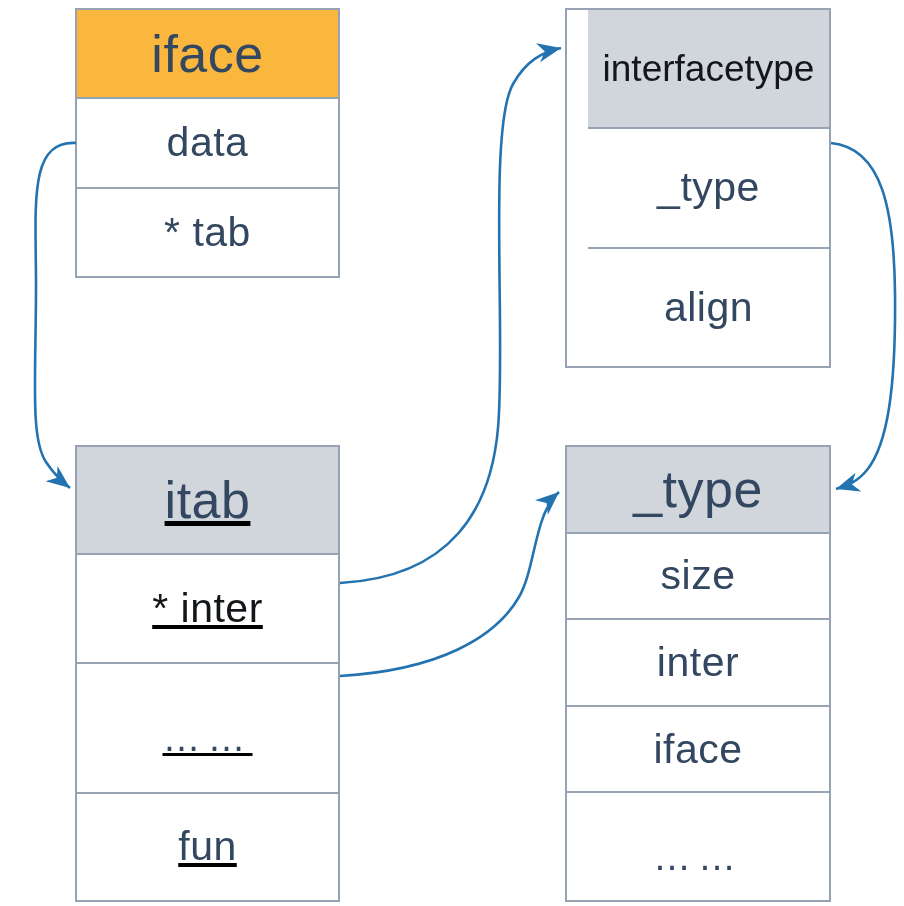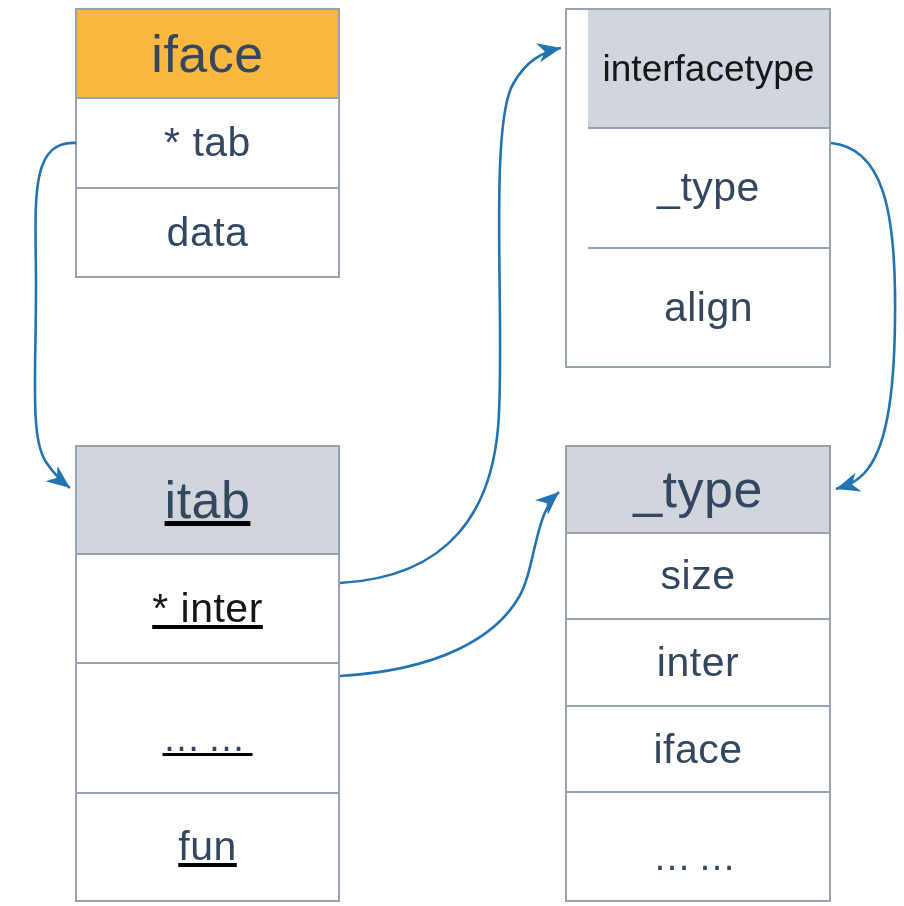--- a/index.html
+++ b/index.html
@@ -63,22 +63,22 @@
 </style>
 </head>
 <body>
 
 <div class="canvas">
 
   <div class="struct-table" id="tbl-iface">
     <div class="struct-row struct-header header-orange">
       <span>iface</span>
     </div>
+    <div class="struct-row">data</div>
     <div class="struct-row">* tab</div>
-    <div class="struct-row">data</div>
   </div>
 
   <div class="struct-table" id="tbl-interfacetype">
     <div class="struct-row struct-header header-gray small-title text-black">
       <span>interfacetype</span>
     </div>
     <div class="struct-row">_type</div>
     <div class="struct-row">align</div>
   </div>
 

